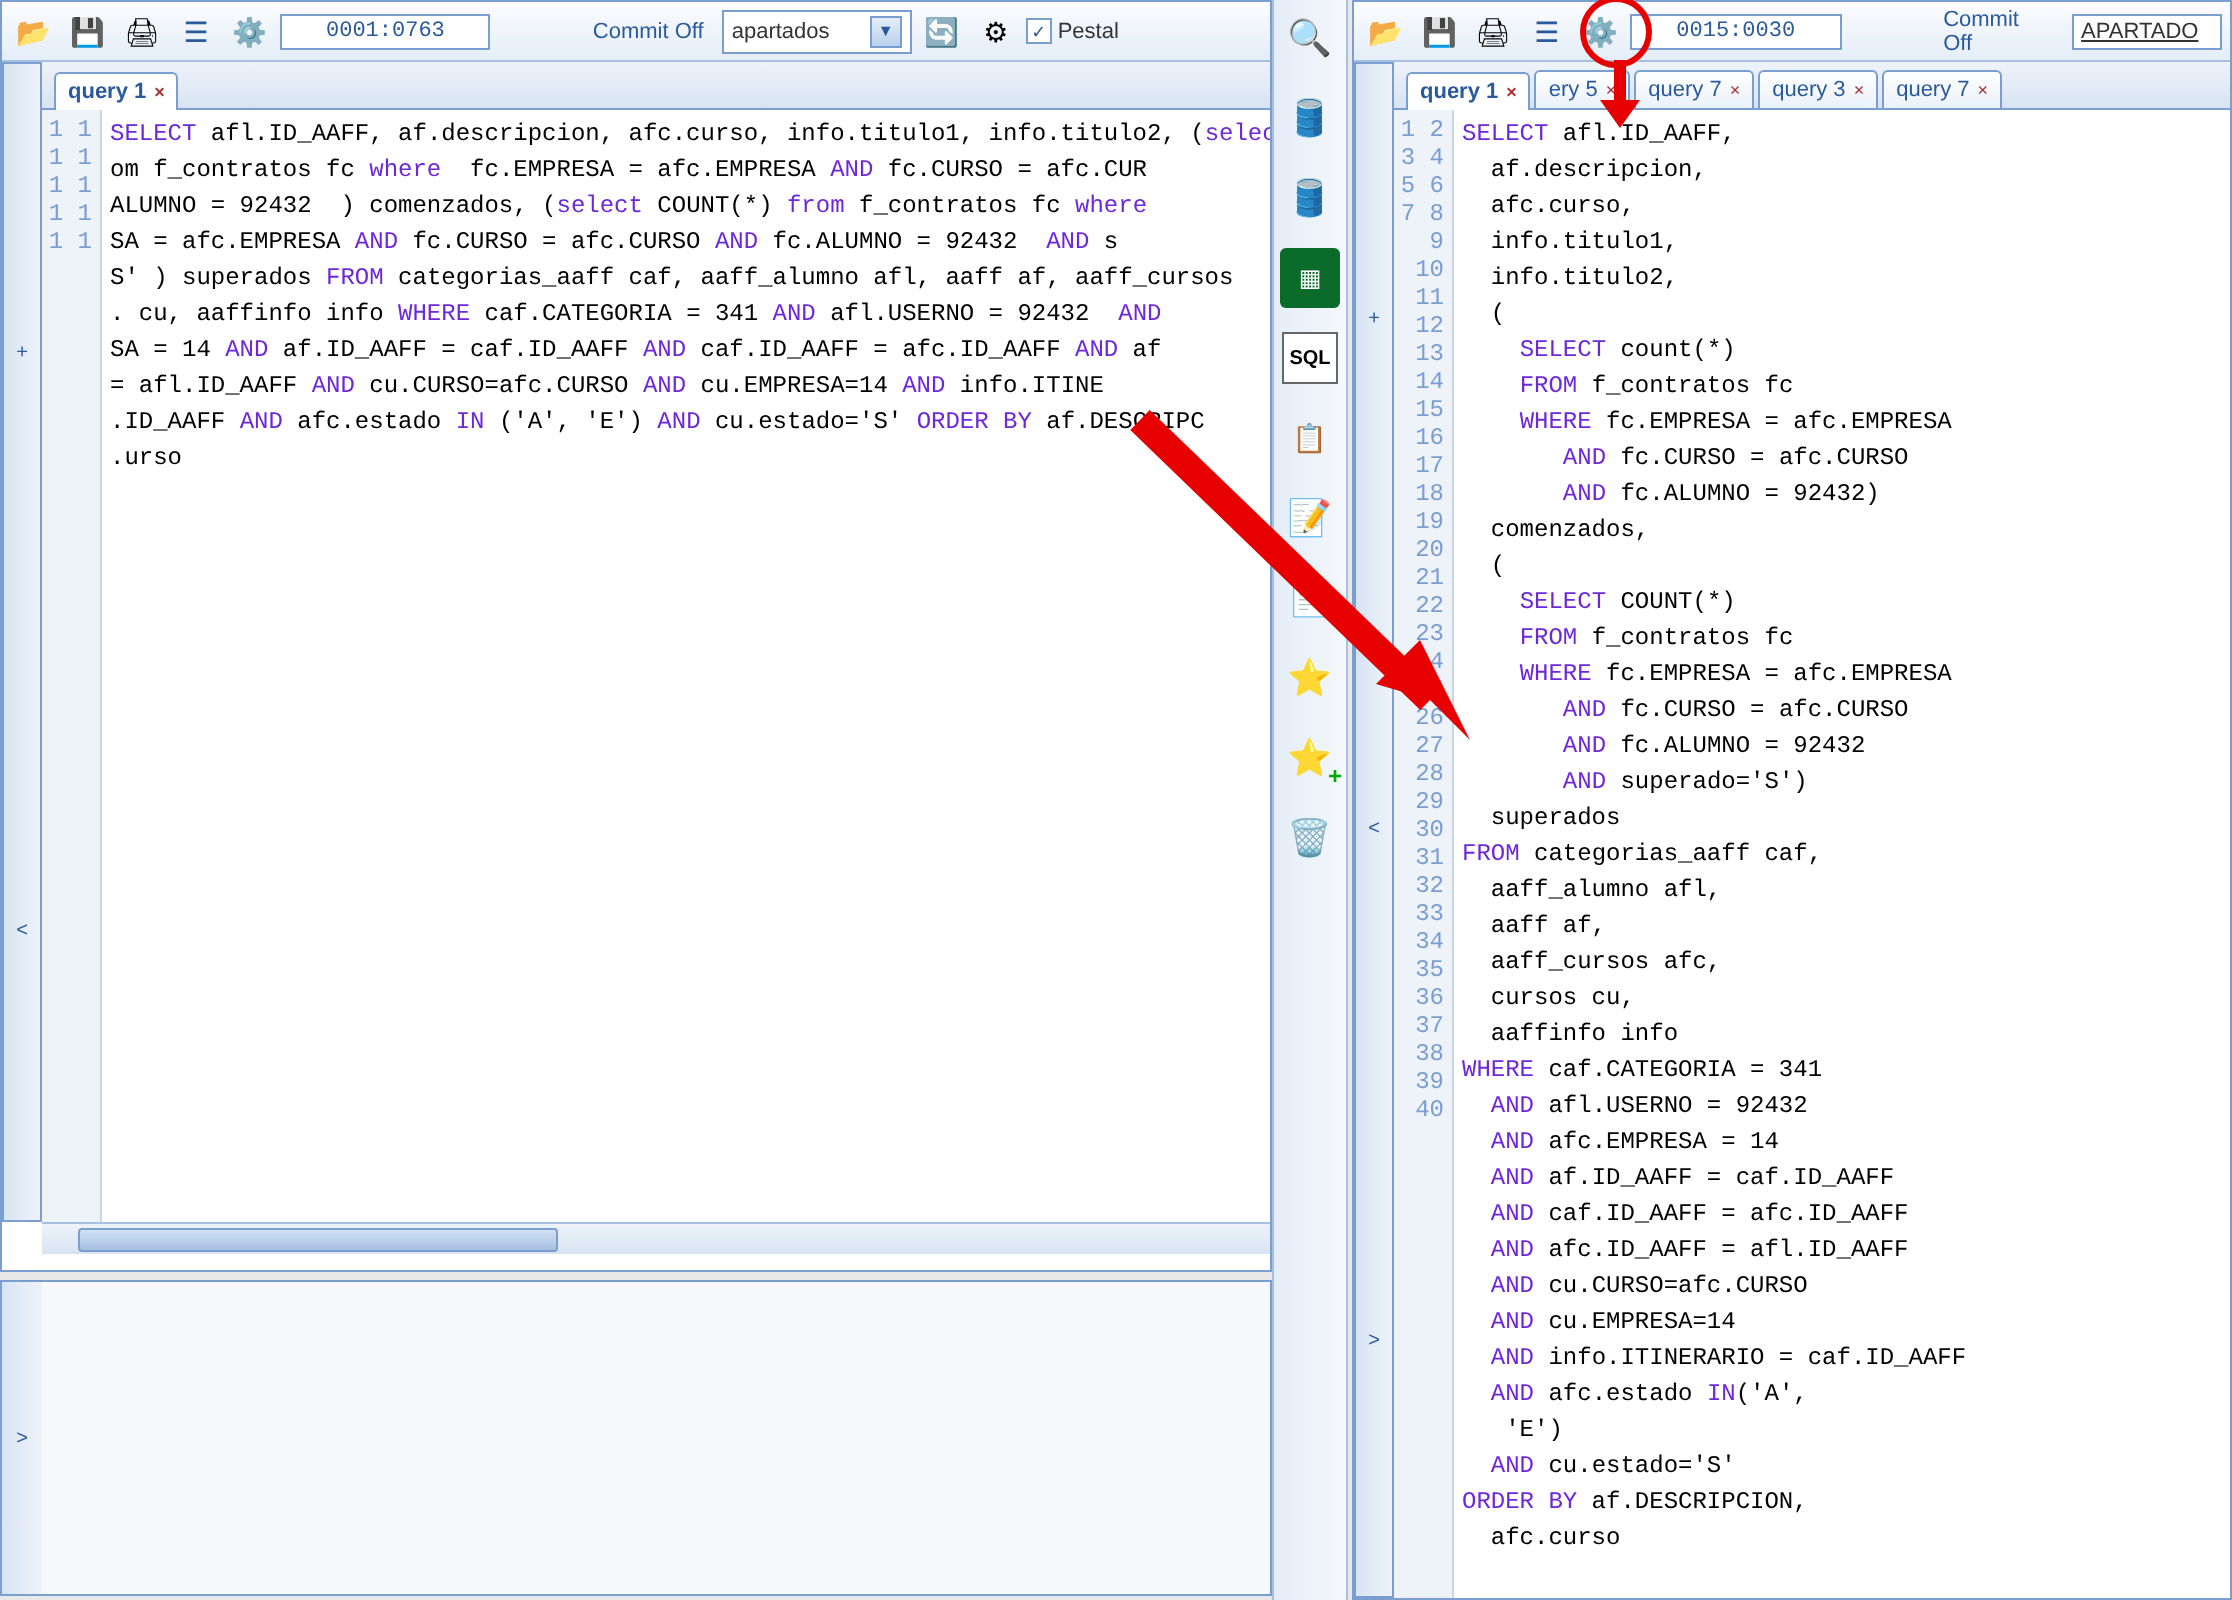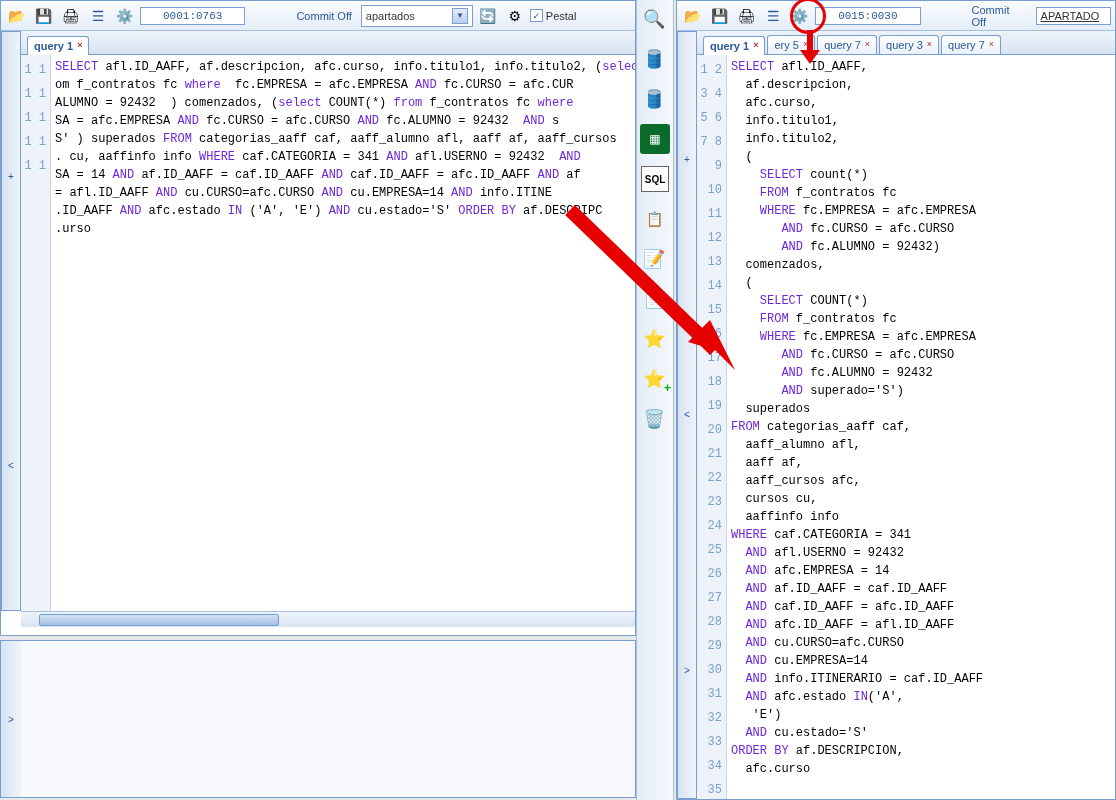--- a/index.html
+++ b/index.html
@@ -50,21 +50,21 @@
     font-size: 11px;
     cursor: pointer;
     margin-left: 42px;
   }
   .dropdown {
     background: #fff;
     border: 1px solid #7a9ecf;
     padding: 2px 4px;
     font-size: 11px;
     color: #333;
-    width: 112px;
+    width: 95px;
     display: flex;
     justify-content: space-between;
     align-items: center;
   }
   .dropdown-arrow {
     width: 16px; height: 16px;
     background: linear-gradient(#e4edf8, #b9d0ec);
     border: 1px solid #7a9ecf;
     display: inline-flex;
     align-items: center; justify-content: center;
@@ -96,21 +96,21 @@
   .tab {
     background: linear-gradient(#fff, #eaf1fa);
     border: 1px solid #7a9ecf;
     border-bottom: none;
     border-radius: 3px 3px 0 0;
     padding: 3px 6px;
     font-size: 11px;
     color: #2a5a9a;
     cursor: pointer;
     display: flex;
-    align-items: flex-start;
+    align-items: center;
     gap: 4px;
     white-space: nowrap;
   }
   .tab.active {
     background: #fff;
     font-weight: bold;
     position: relative;
     top: 1px;
   }
   .tab .close-x {
@@ -129,21 +129,21 @@
     position: absolute;
     left: 0; top: 0; bottom: 0;
     width: 30px;
     background: #eef3fa;
     border-right: 1px solid #c5d6ec;
     text-align: right;
     padding: 3px 4px 3px 0;
     color: #7a9ecf;
     font-family: "Courier New", monospace;
     font-size: 12px;
-    line-height: 24px;
+    line-height: 14px;
   }
   .code {
     position: absolute;
     left: 32px; right: 0; top: 0; bottom: 0;
     padding: 3px 2px;
     line-height: 18px;
     white-space: pre;
     overflow: hidden;
     color: #000;
   }

